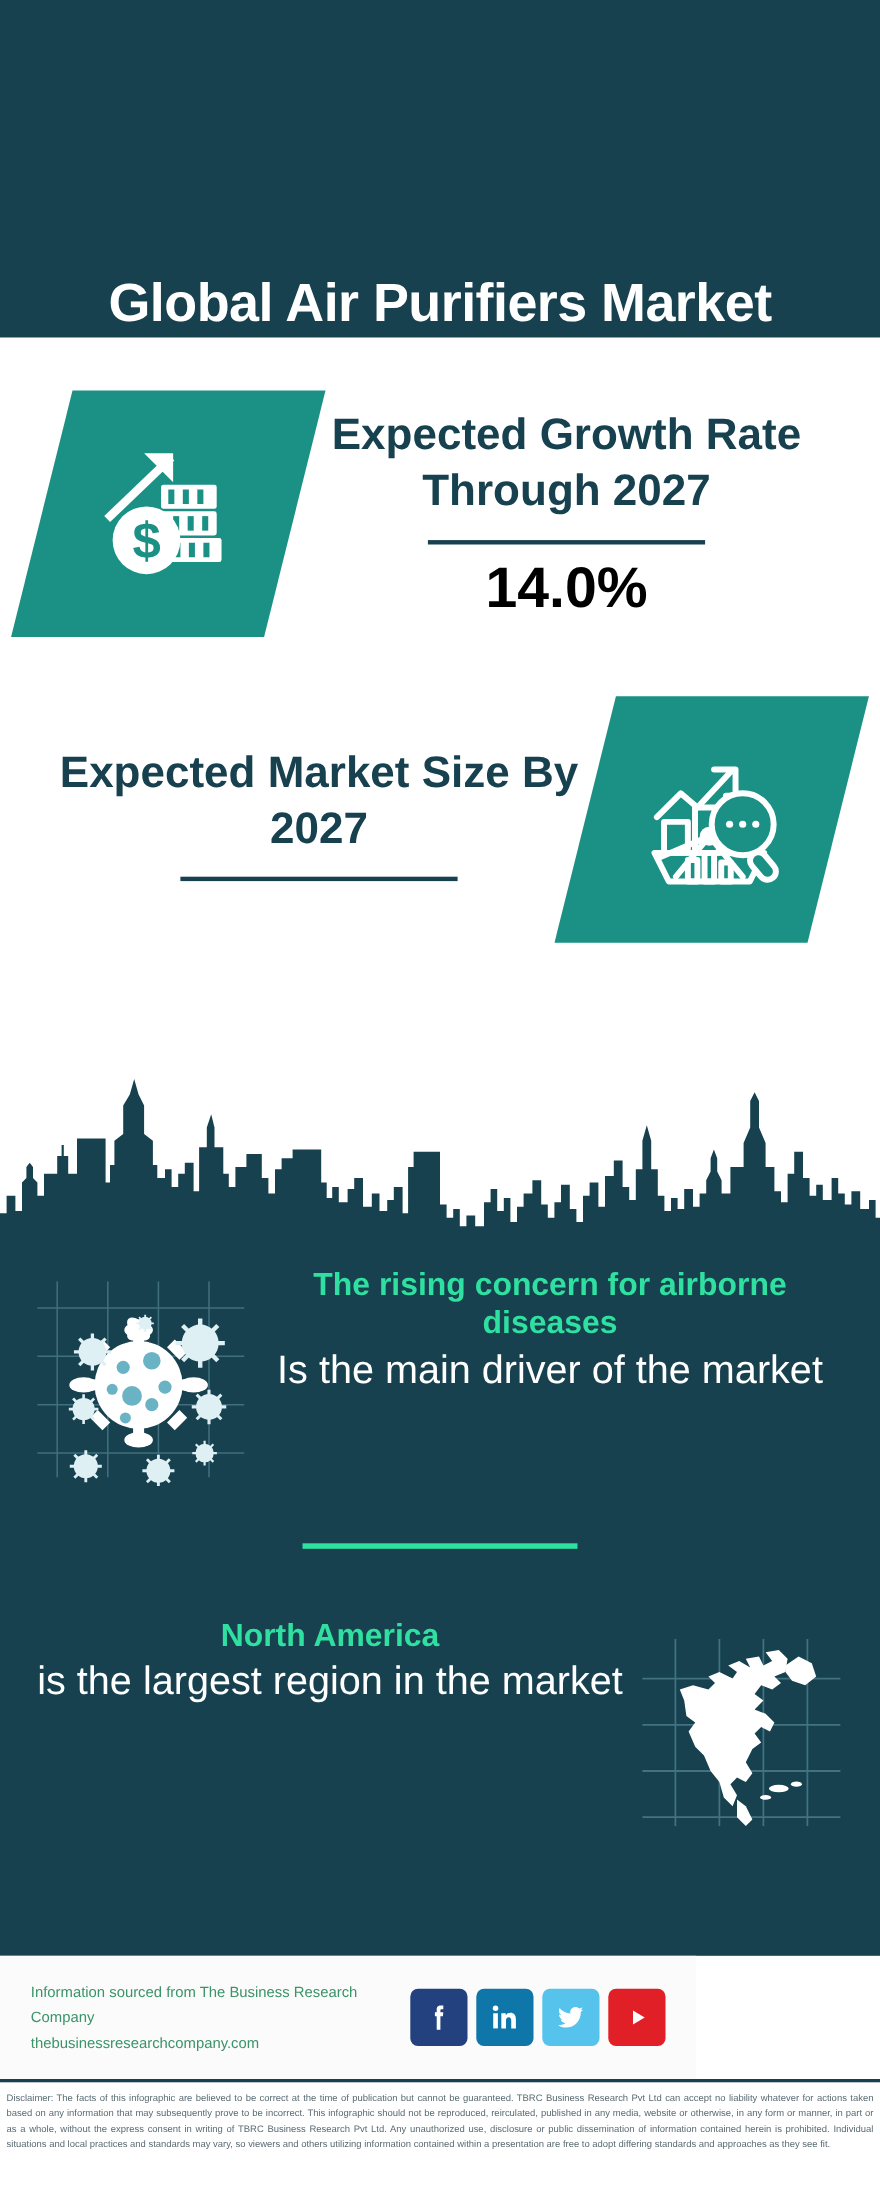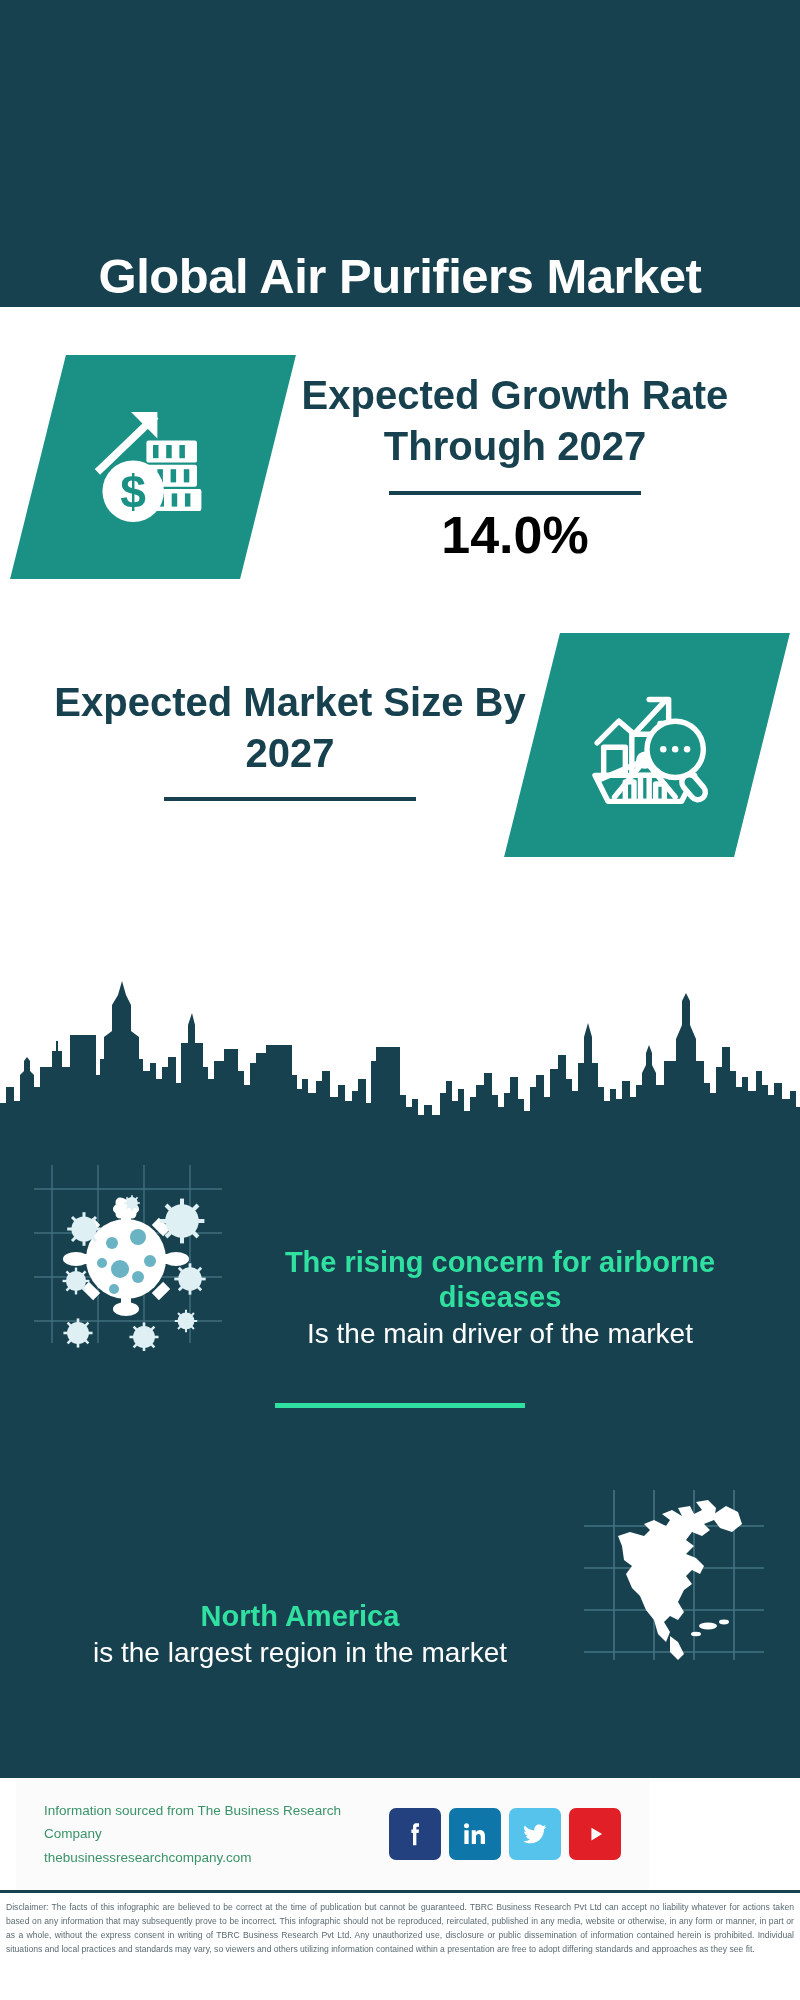--- a/index.html
+++ b/index.html
@@ -91,37 +91,37 @@
   
   .dark {
     position:absolute;
     left:0;
     top:1115px;
     width:800px;
     height:663px;
     background:#17414f;
   }
 
-  .panel { display:flex; align-items:flex-end; padding:0 26px; }
+  .panel { display:flex; align-items:flex-start; padding:0 26px; }
   .panel-virus { padding-top:36px; }
   .panel-map { padding-top:18px; }
 
   .icon-box { flex:0 0 auto; width:200px; height:200px; }
   .icon-box svg { display:block; width:200px; height:200px; }
 
   .panel-text { flex:1 1 auto; text-align:center; padding:0 4px; }
   .hl {
     color:#2fe0a0;
     font-size:29px;
     font-weight:bold;
     line-height:1.22;
   }
   .sub {
     color:#ffffff;
-    font-size:28px;
+    font-size:36px;
     line-height:1.26;
   }
 
   .green-divider {
     width:250px;
     height:5px;
     background:#2fe0a0;
     margin:52px auto 44px auto;
   }
 
@@ -129,21 +129,20 @@
   .footer {
     position:absolute;
     left:0;
     top:1778px;
     width:633px;
     height:112px;
     background:#fbfbfb;
     display:flex;
     align-items:center;
     padding:0 28px;
-    margin-left:16px;
   }
   .footer-src { flex:1 1 auto; }
   .footer-src div {
     color:#3a9468;
     font-size:13.5px;
     line-height:1.75;
   }
   .socials { flex:0 0 auto; display:flex; gap:8px; }
   .sicon {
     width:52px; height:52px;

